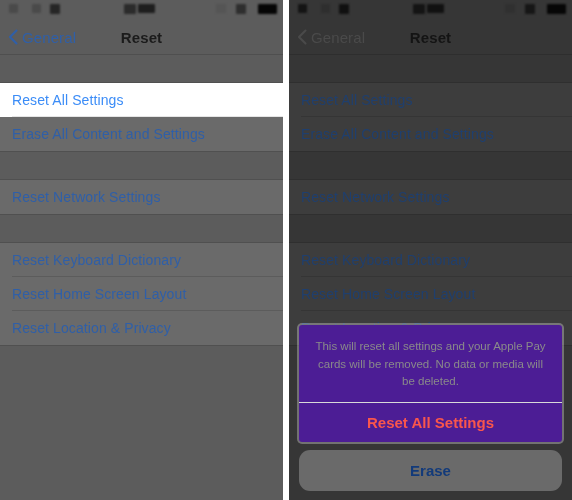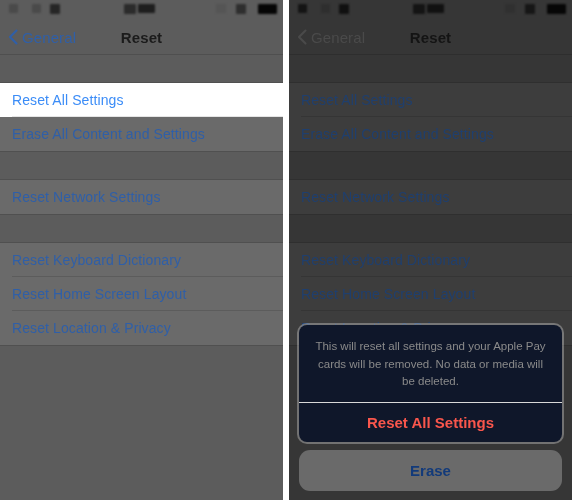--- a/index.html
+++ b/index.html
@@ -162,22 +162,22 @@
   
   .sheet {
     position:absolute;
     left:10px; right:10px;
     bottom:9px;
     display:flex;
     flex-direction:column;
     gap:8px;
   }
   .sheet-card {
-    background:#0f172a;
-    border-radius:8px;
+    background:#4c1d95;
+    border-radius:3px;
     overflow:hidden;
     box-shadow:0 0 0 2px rgba(255,255,255,0.30);
   }
   .sheet-msg {
     padding:13px 16px 12px;
     text-align:center;
     font-size:11.5px;
     line-height:1.5;
     color:#8a8a8a;
     border-bottom:1px solid #d9d9d9;

